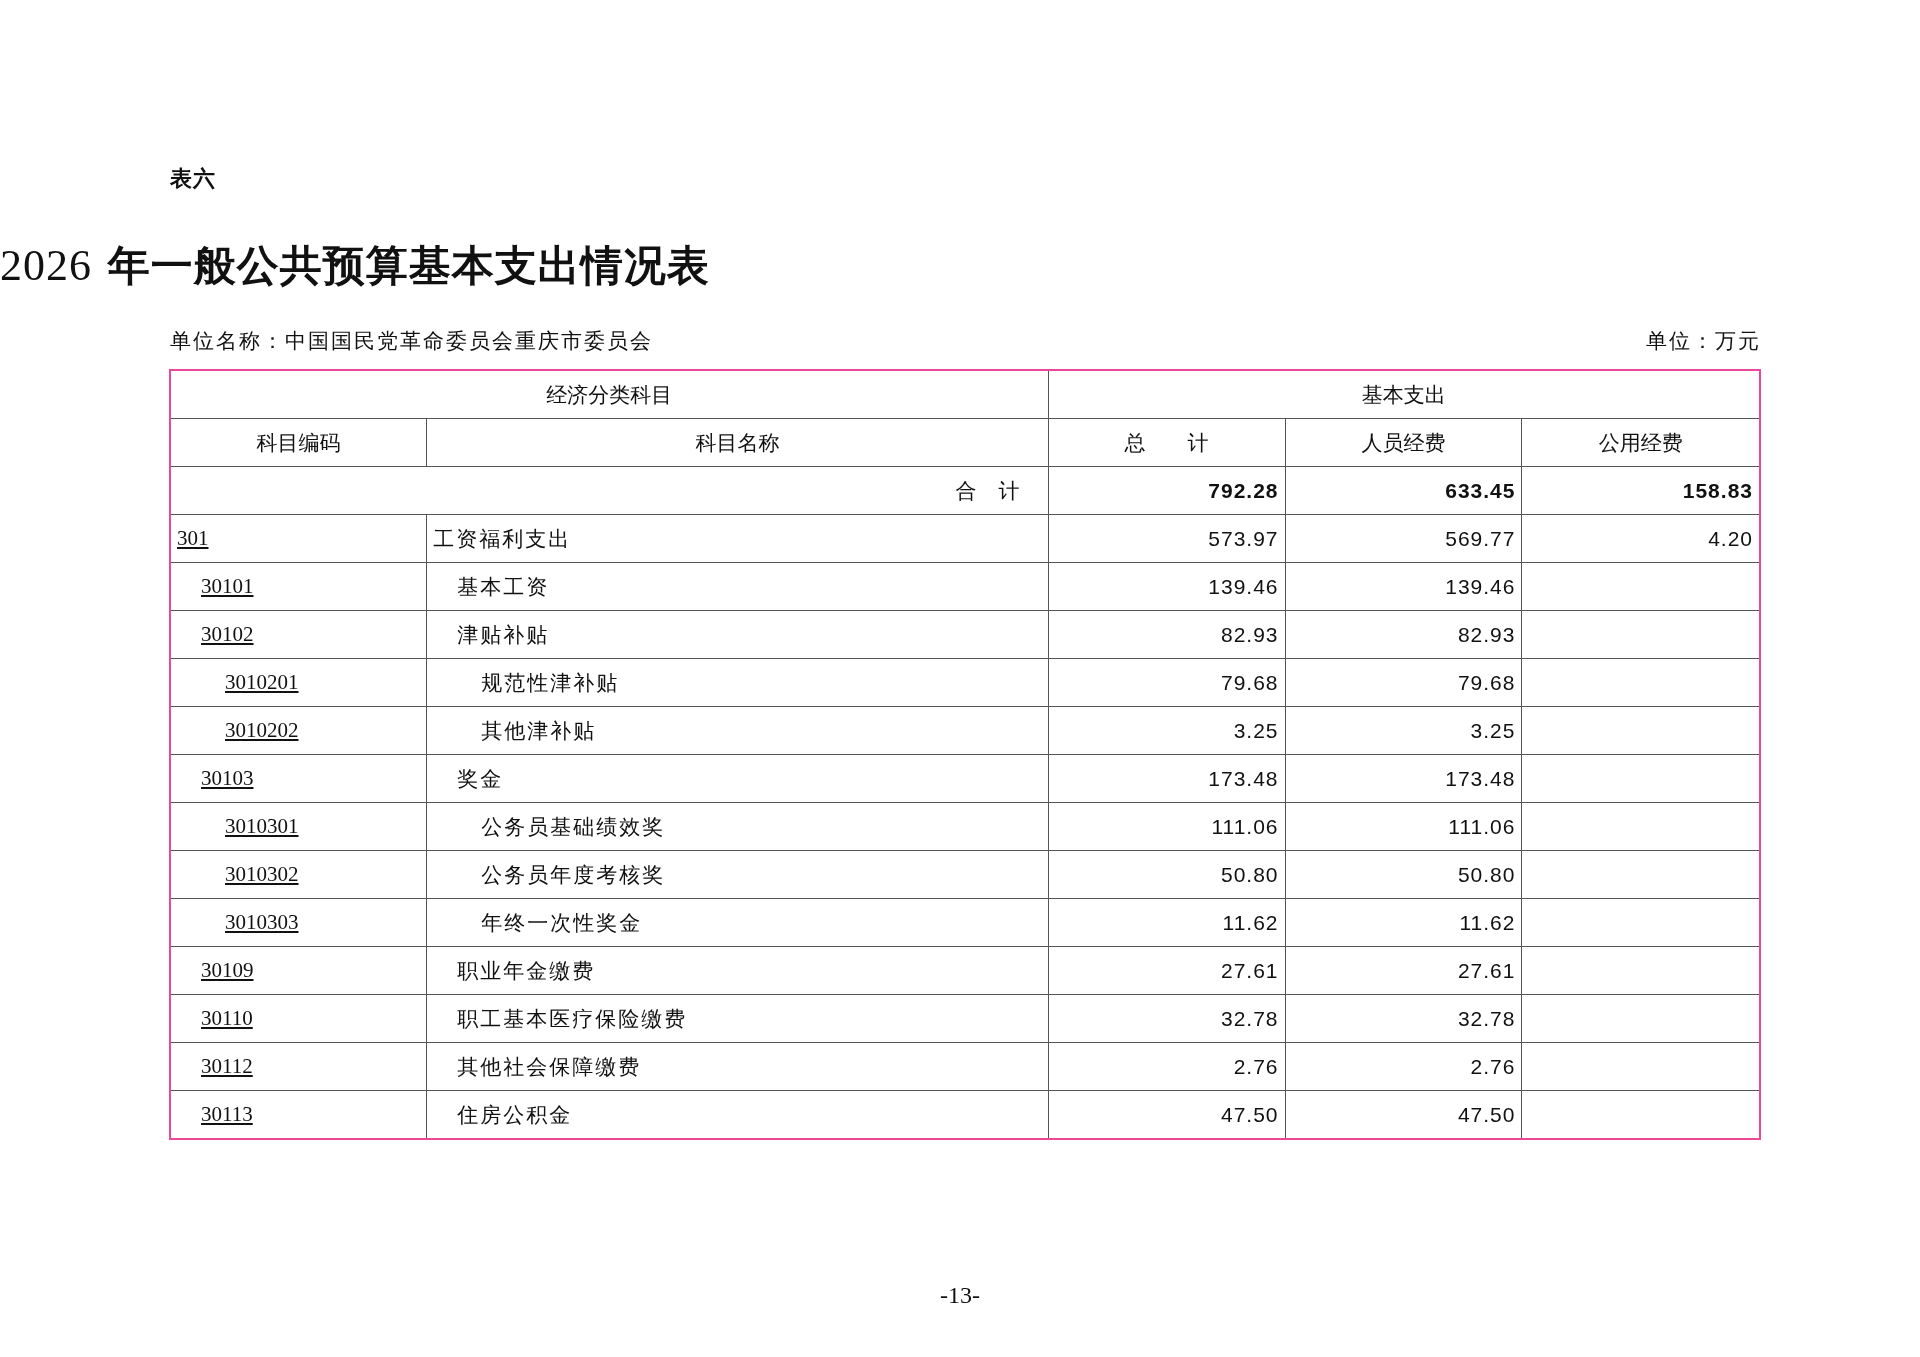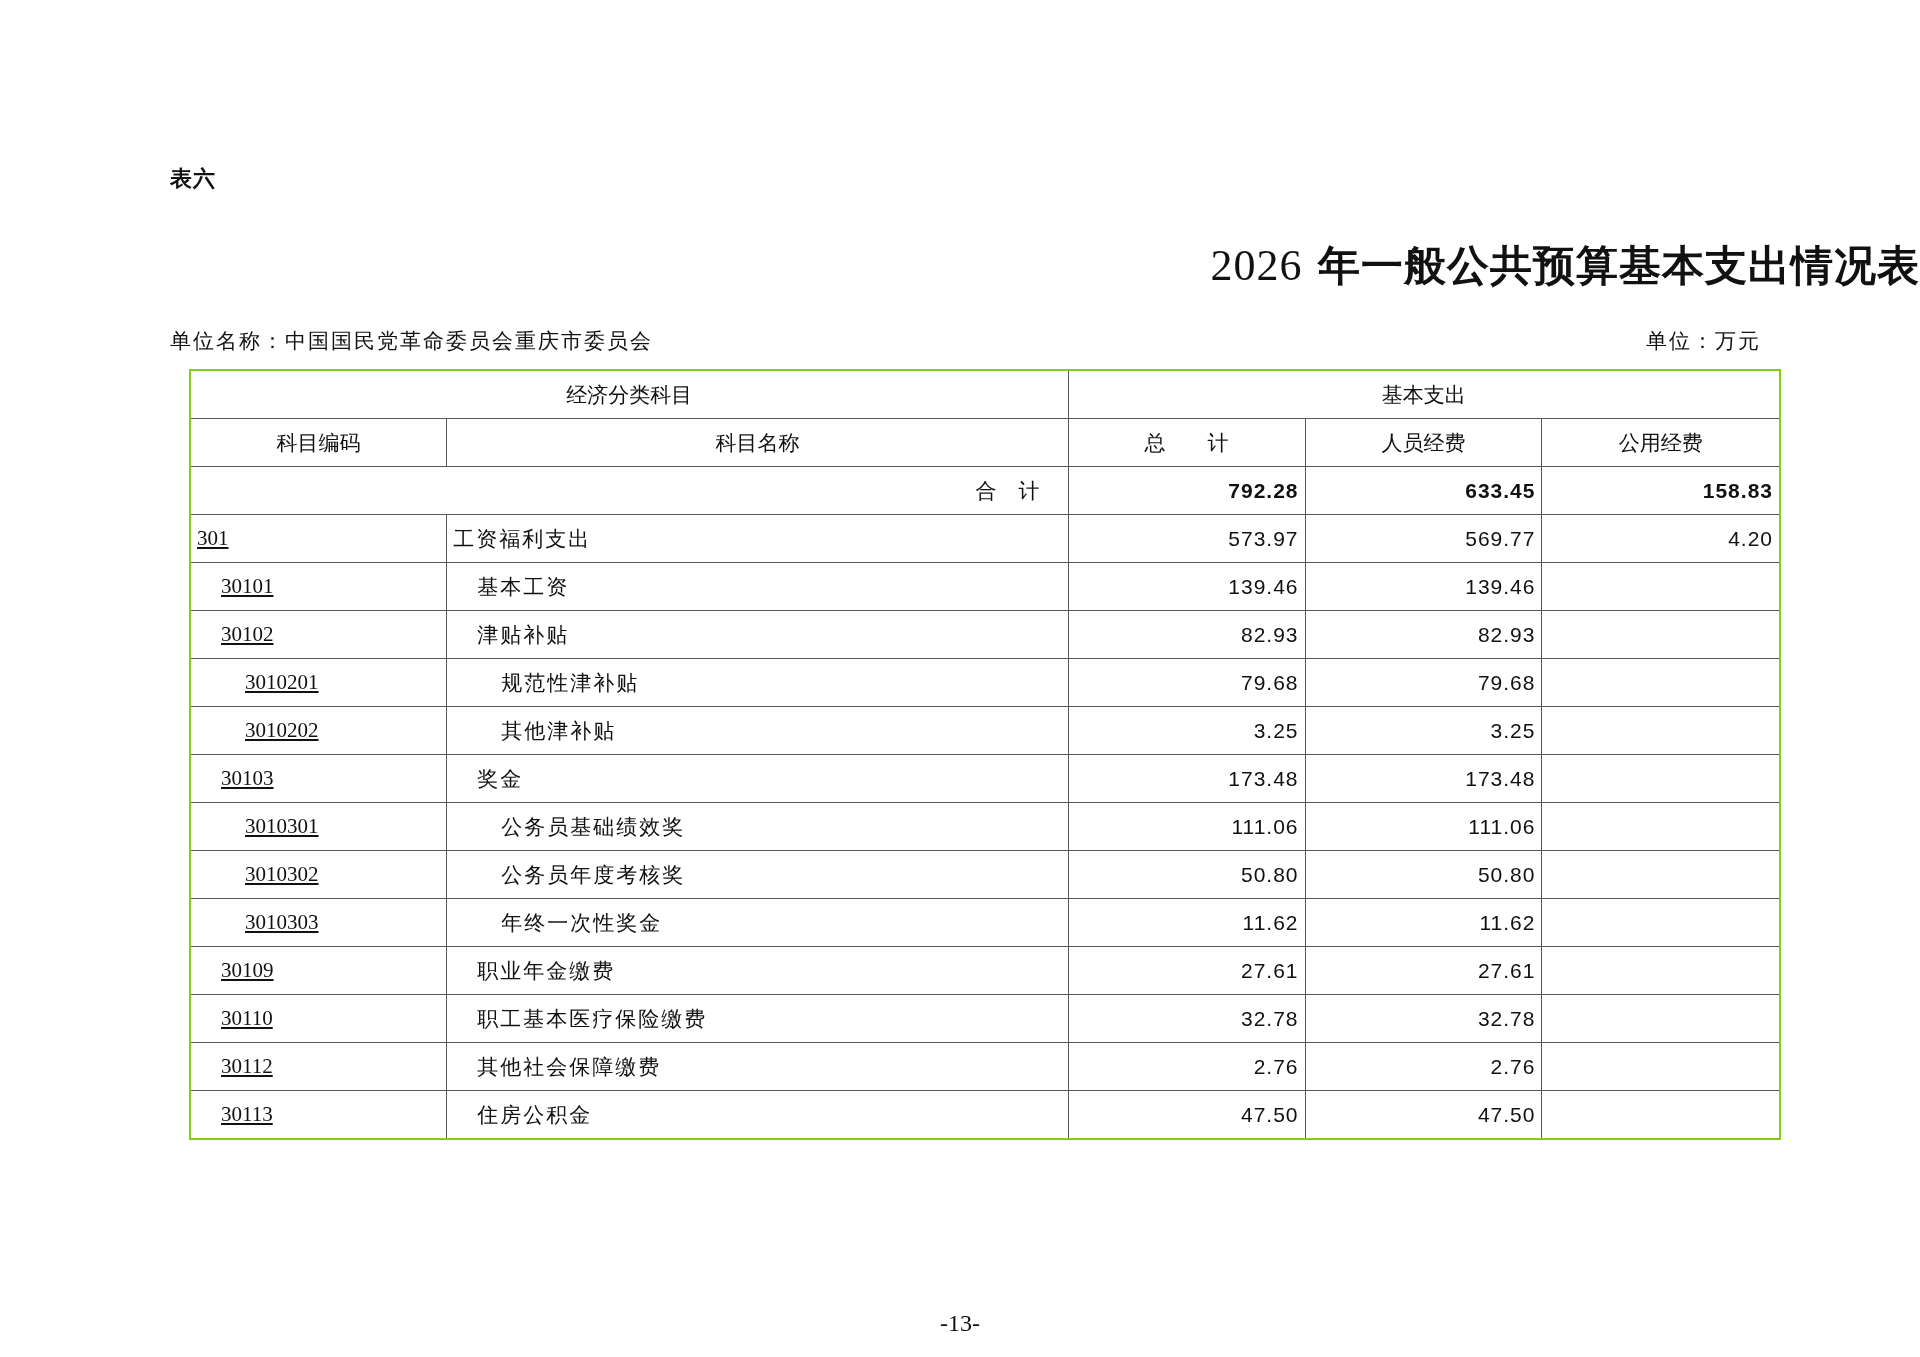--- a/index.html
+++ b/index.html
@@ -8,34 +8,33 @@
     font-family: "DejaVu Serif", "Liberation Serif", serif;
     color: #111111;
   }
   .label-tag {
     position: absolute; left: 170px; top: 164px;
     font-family: "DejaVu Sans", "Liberation Sans", sans-serif;
     font-weight: bold; font-size: 22px; letter-spacing: 1px;
   }
   .doc-title {
     position: absolute; left: 0; width: 1920px; top: 238px;
-    text-align: right; font-size: 42px; font-weight: bold; letter-spacing: 1px;
+    text-align: left; font-size: 42px; font-weight: bold; letter-spacing: 1px;
   }
   .doc-title .yr { font-weight: normal; font-family: "Liberation Serif", serif; font-size: 44px; }
   .unit-name {
     position: absolute; left: 170px; top: 327px; font-size: 21px; letter-spacing: 2px;
   }
   .unit-currency {
     position: absolute; right: 159px; top: 327px; font-size: 21px; letter-spacing: 2px;
   }
   table.budget {
     position: absolute; left: 169px; top: 369px; width: 1592px;
     border-collapse: collapse; table-layout: fixed;
-    border: 2px solid #84cc16;
-    margin-left: 20px;
+    border: 2px solid #ec4899;
   }
   table.budget td, table.budget th {
     border: 1px solid #555; height: 47px; padding: 0 6px;
     font-size: 21px; white-space: nowrap; overflow: hidden;
   }
   table.budget th {
     font-family: "DejaVu Sans", "Liberation Sans", sans-serif;
     font-weight: normal; text-align: center; font-size: 21px;
   }
   .col-code { width: 247px; }
@@ -48,21 +47,21 @@
   }
   .num { text-align: right; font-family: Liberation Sans, sans-serif; font-size: 22px; letter-spacing: 1px; }
   .num.bold { font-weight: bold; }
   .code { font-family: "Liberation Serif", serif; font-size: 22px; text-decoration: underline; }
   .lvl-0 { padding-left: 6px !important; }
   .lvl-1 { padding-left: 30px !important; }
   .lvl-2 { padding-left: 54px !important; }
   .name { letter-spacing: 2px; }
   .page-number {
     position: absolute; left: 0; width: 1920px; top: 1282px;
-    text-align: center; font-family: "Liberation Serif", serif; font-size: 24px; margin-top: 28px;
+    text-align: center; font-family: "Liberation Serif", serif; font-size: 24px;
   }
 </style>
 </head>
 <body>
 
 <div class="label-tag">表六</div>
 
 <div class="doc-title">
   <span class="yr">2026</span>
   <span>年一般公共预算基本支出情况表</span>

